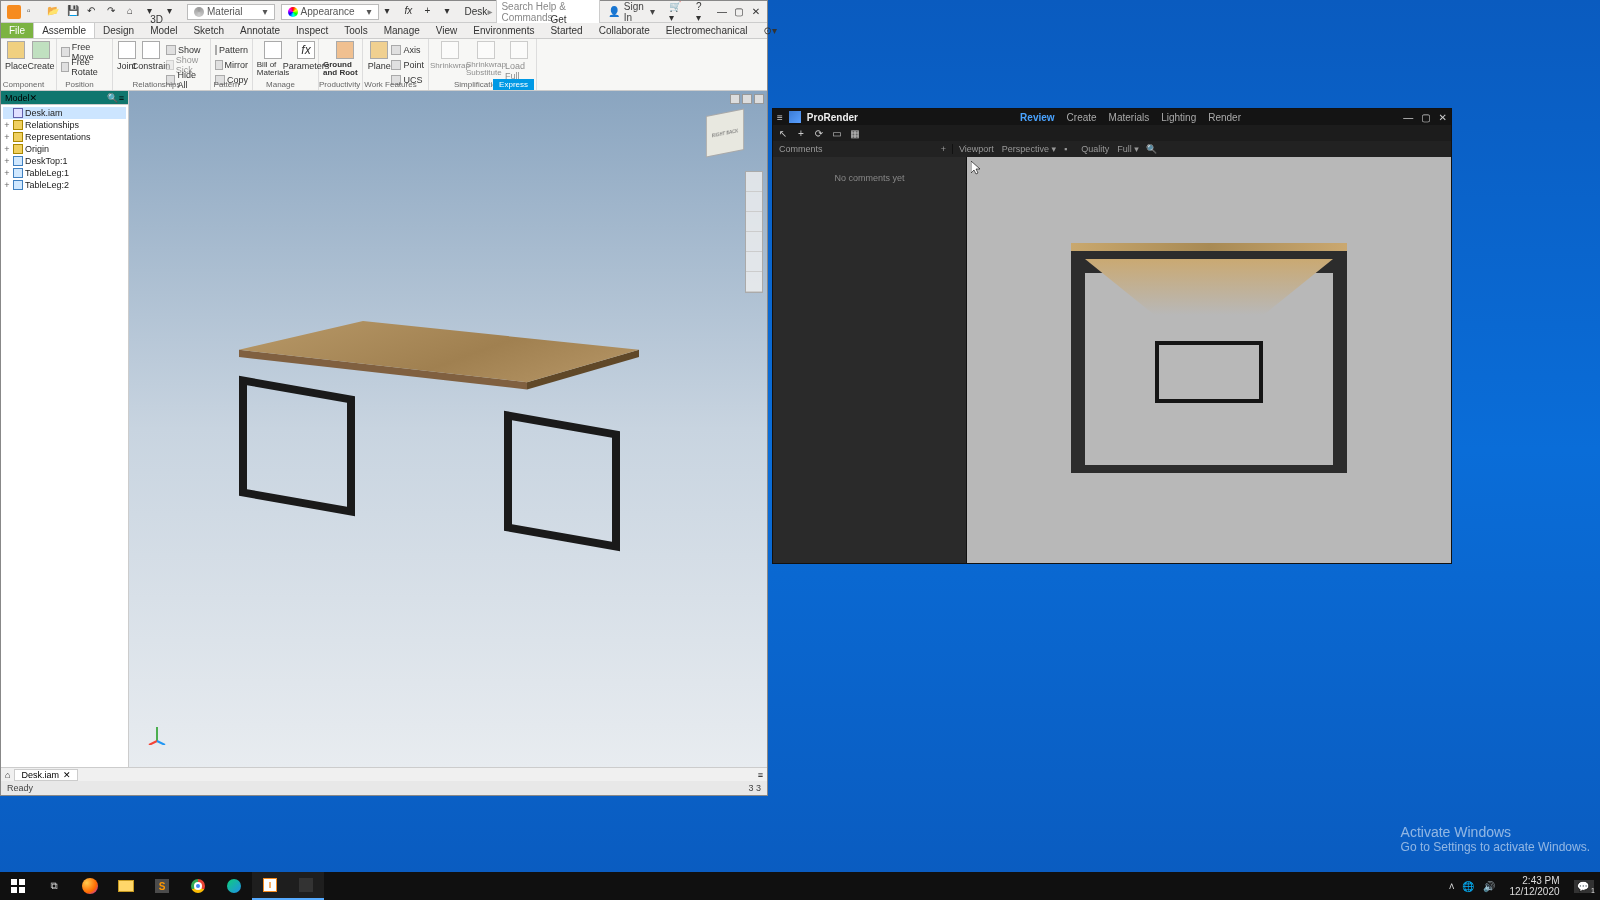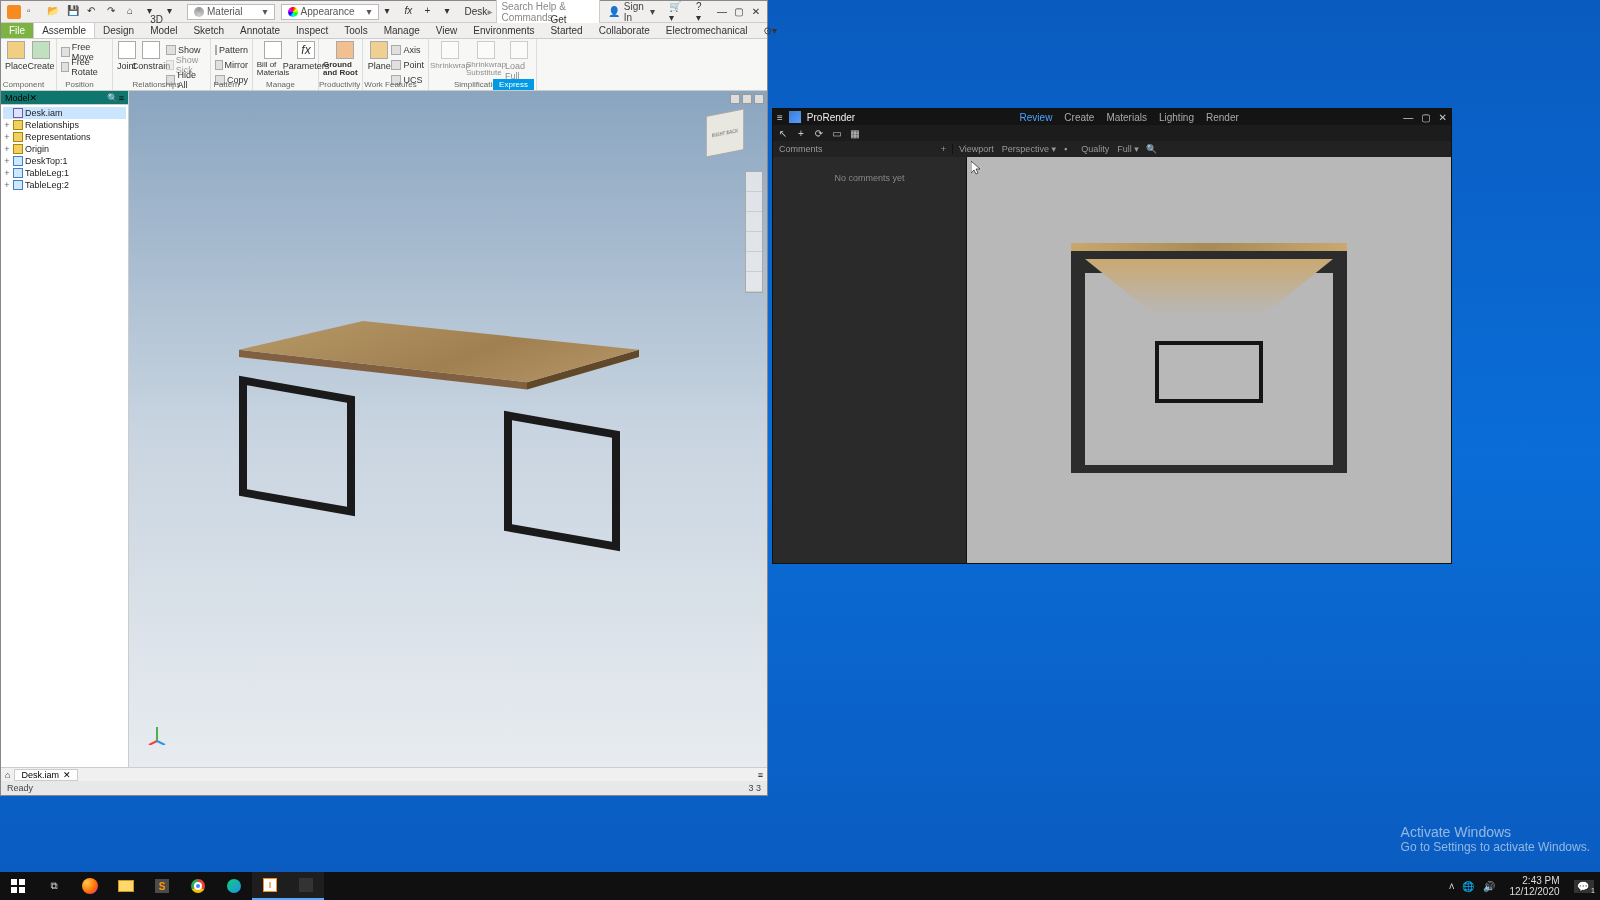--- a/index.html
+++ b/index.html
@@ -398,25 +398,25 @@
     <span>Ready</span>
     <span>3    3</span>
   </div>
 </div>
 
 <div class="pr-window">
   <div class="pr-titlebar">
     <div class="pr-title-left">
       <span>≡</span>
       <span class="plogo"></span>
-      <span style="color:#eee;font-weight:400;">ProRender</span>
+      <span style="color:#eee;font-weight:700;">ProRender</span>
     </div>
     <div>
       <span class="pr-menu-right" style="gap:12px; display:inline-flex;">
-        <span class="active" style="font-weight:400;">Review</span>
+        <span class="active" style="font-weight:700;">Review</span>
         <span>Create</span>
         <span>Materials</span>
         <span>Lighting</span>
         <span>Render</span>
       </span>
     </div>
     <div class="pr-winbtns">
       <span>—</span>
       <span>▢</span>
       <span>✕</span>

